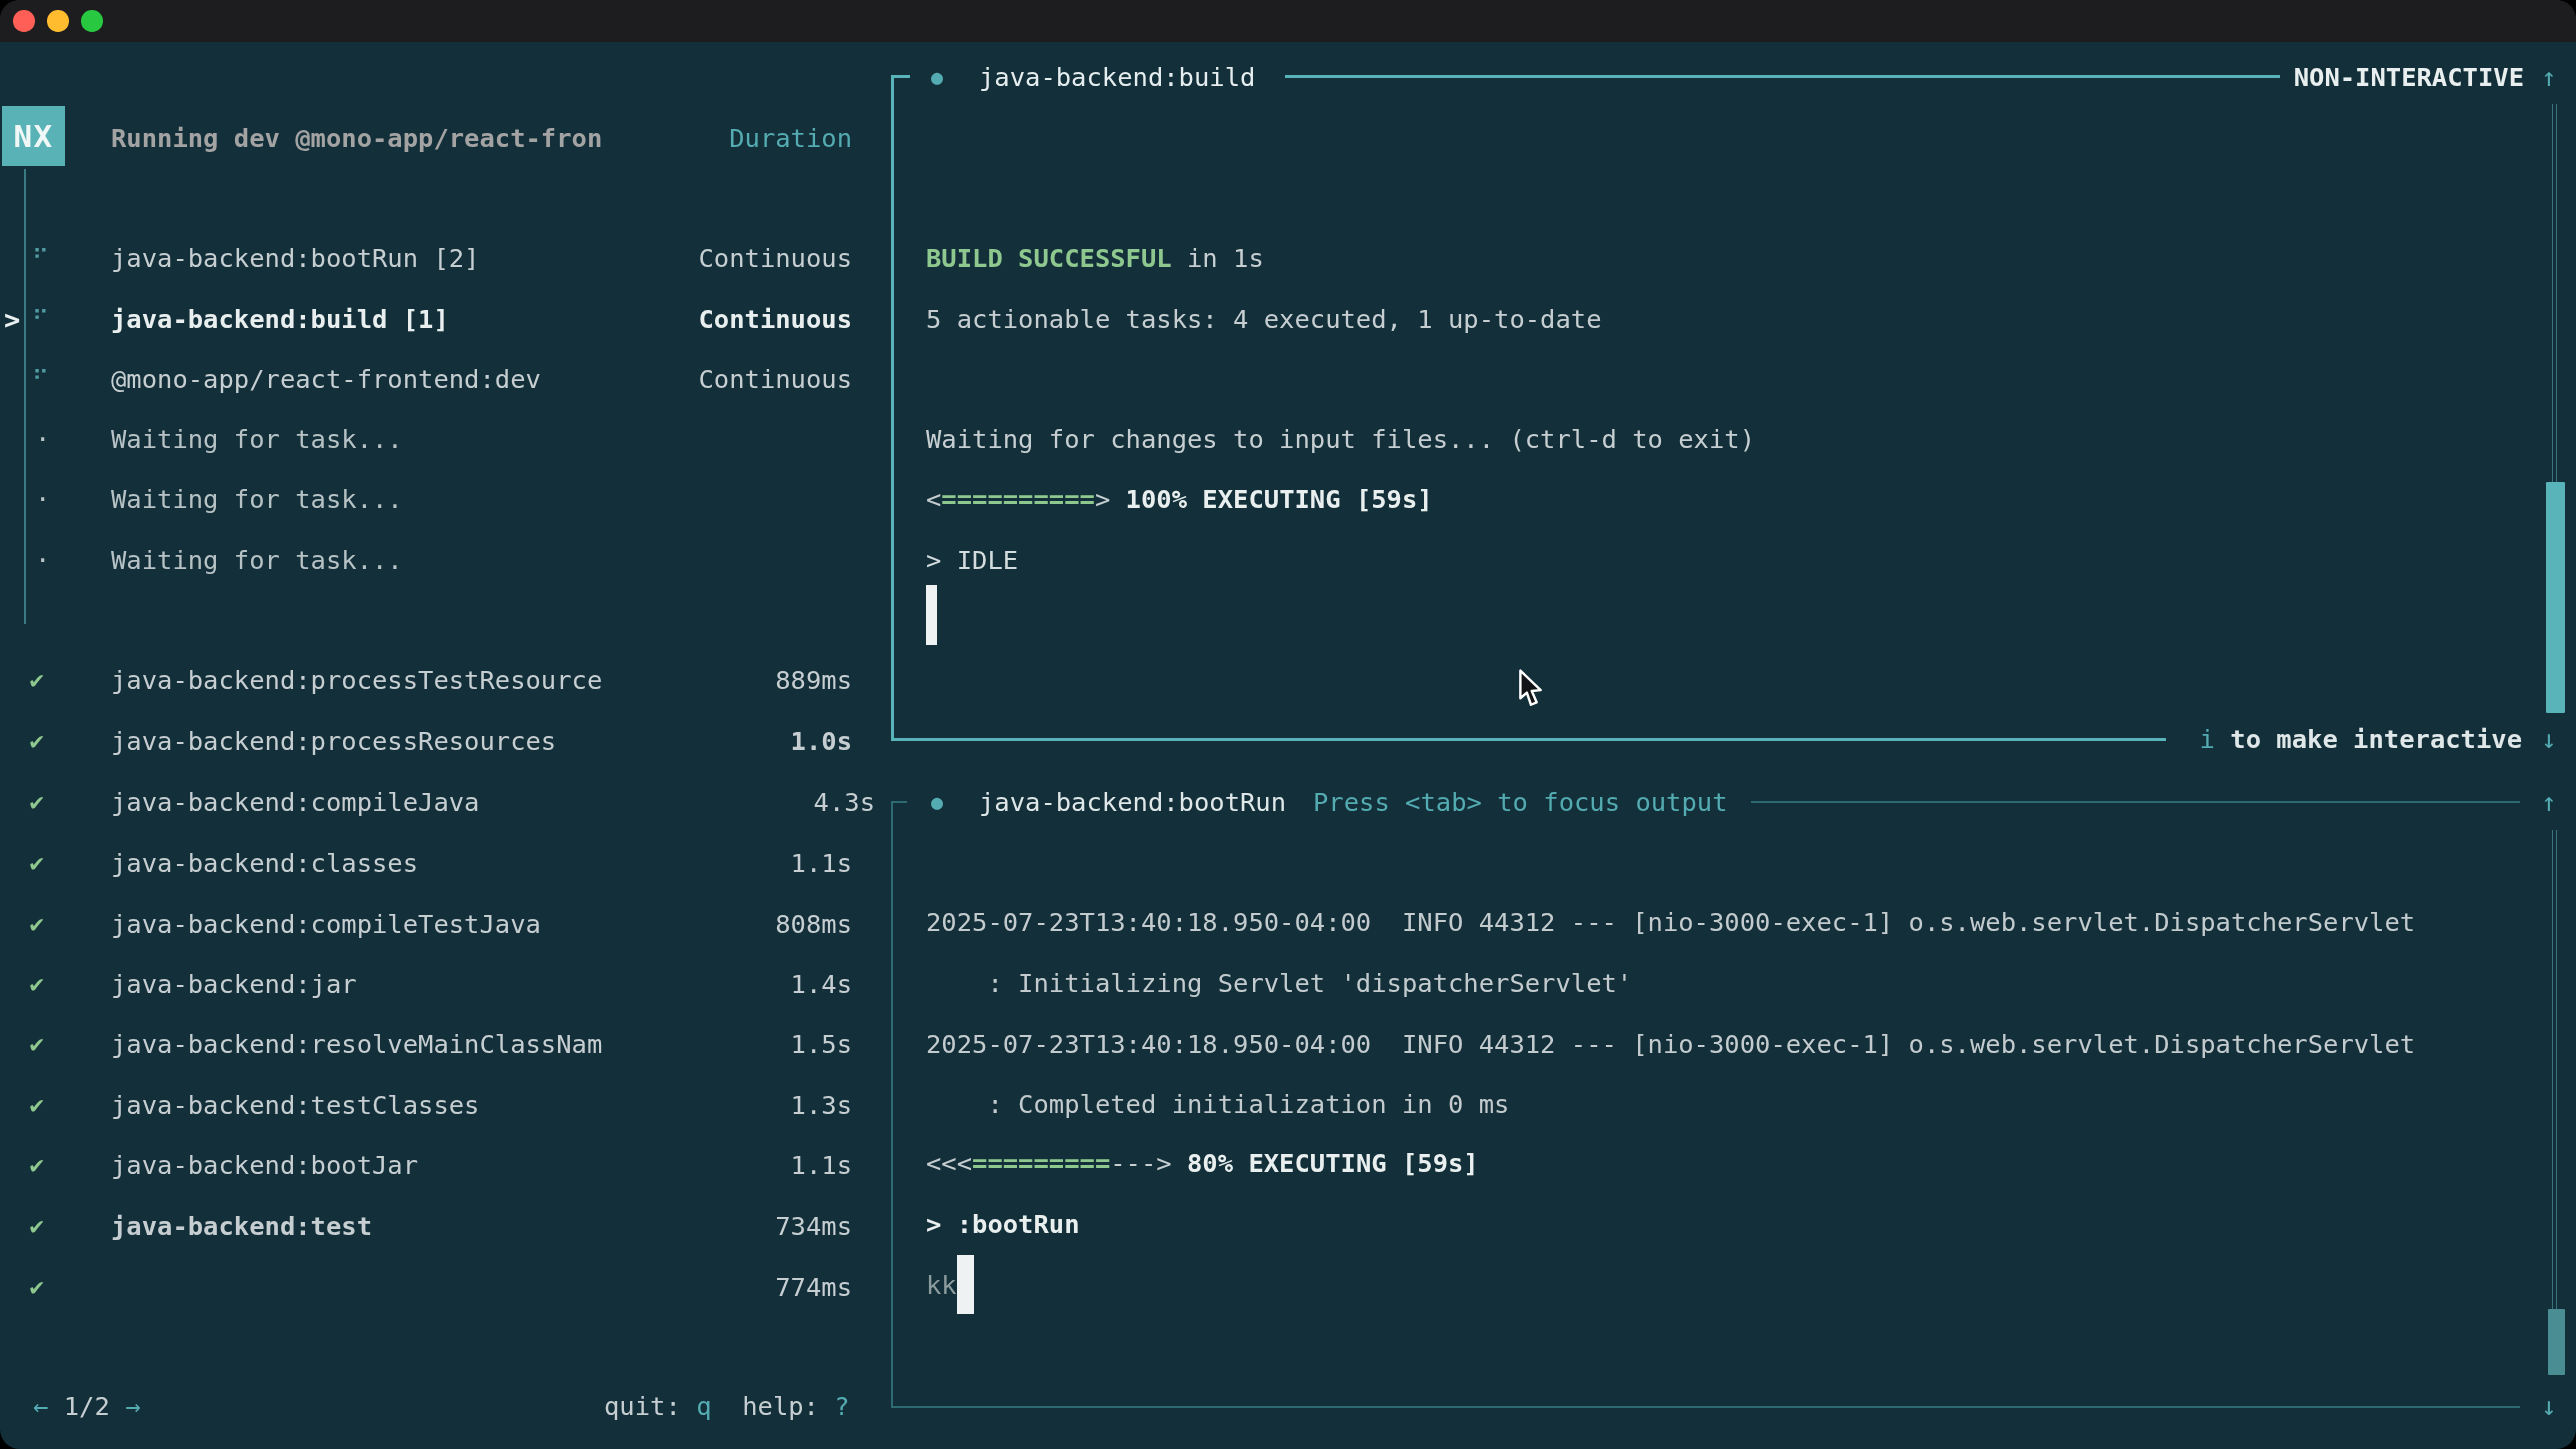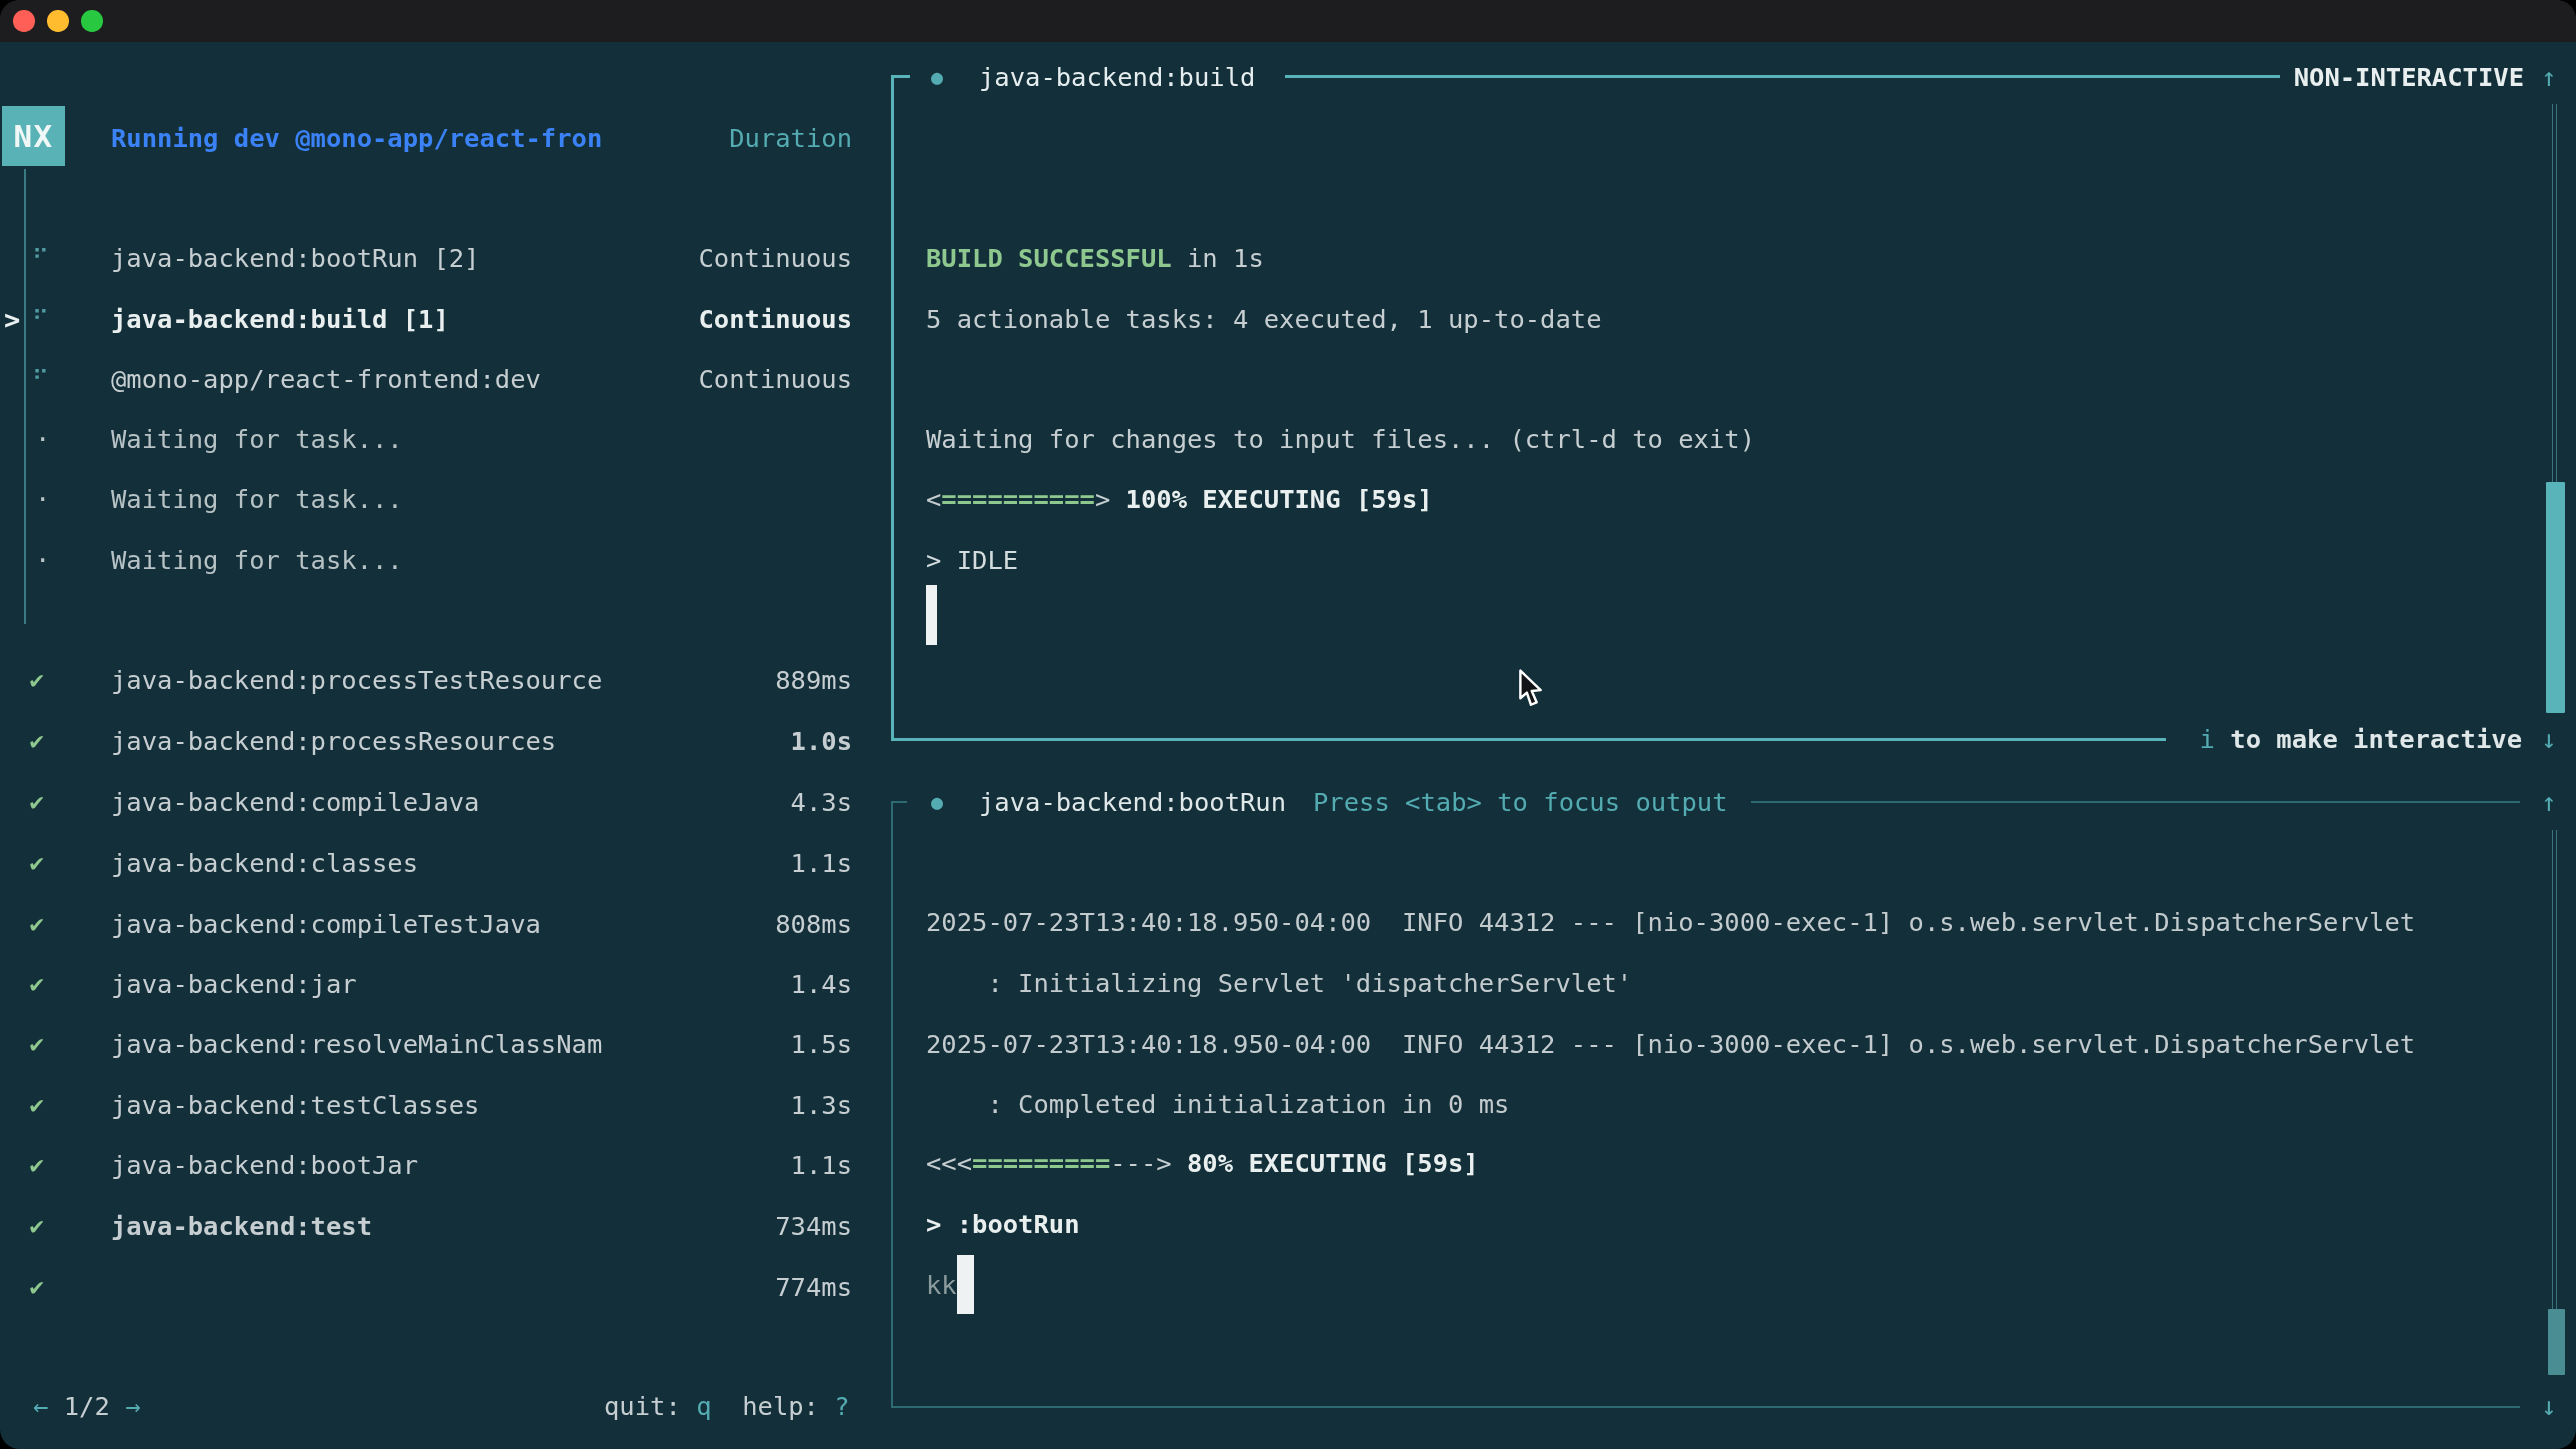--- a/index.html
+++ b/index.html
@@ -32,21 +32,21 @@
 <div class="window">
 
   <div class="titlebar">
     <div class="light" style="left:13.4px;background:#ff5f57;"></div>
     <div class="light" style="left:47px;background:#febc2e;"></div>
     <div class="light" style="left:81px;background:#28c840;"></div>
   </div>
 
   <div class="logo">NX</div>
 
-  <div class="r b" style="top:107px;left:111px;color:#3b82f6;">Running dev @mono-app/react-fron</div>
+  <div class="r b" style="top:107px;left:111px;color:#a3a3a3;">Running dev @mono-app/react-fron</div>
   <div class="r right teal" style="top:107px;left:631px;width:221px;">Duration</div>
 
   <div class="line" style="left:24px;top:169px;width:2px;height:455px;background:#3a7a82;"></div>
 
   <div class="r tealdim" style="top:227px;left:32px;font-size:23px;">⠋</div>
   <div class="r" style="top:227px;left:111px;">java-backend:bootRun [2]</div>
   <div class="r right" style="top:227px;left:631px;width:221px;">Continuous</div>
 
   <div class="r b white" style="top:288px;left:4px;font-size:27px;">&gt;</div>
   <div class="r tealdim" style="top:288px;left:32px;font-size:23px;">⠋</div>
@@ -67,21 +67,21 @@
   <div class="r green" style="top:649px;left:29.5px;font-size:24px;">✔</div>
   <div class="r" style="top:649px;left:111px;">java-backend:processTestResource</div>
   <div class="r right" style="top:649px;left:631px;width:221px;">889ms</div>
 
   <div class="r green" style="top:710px;left:29.5px;font-size:24px;">✔</div>
   <div class="r" style="top:710px;left:111px;">java-backend:processResources</div>
   <div class="r right" style="top:710px;left:631px;width:221px;font-weight:bold;">1.0s</div>
 
   <div class="r green" style="top:771px;left:29.5px;font-size:24px;">✔</div>
   <div class="r" style="top:771px;left:111px;">java-backend:compileJava</div>
-  <div class="r right" style="top:771px;left:631px;width:221px;">4.3s</div>
+  <div class="r right" style="top:771px;left:654px;width:221px;">4.3s</div>
 
   <div class="r green" style="top:832px;left:29.5px;font-size:24px;">✔</div>
   <div class="r" style="top:832px;left:111px;">java-backend:classes</div>
   <div class="r right" style="top:832px;left:631px;width:221px;">1.1s</div>
 
   <div class="r green" style="top:893px;left:29.5px;font-size:24px;">✔</div>
   <div class="r" style="top:893px;left:111px;">java-backend:compileTestJava</div>
   <div class="r right" style="top:893px;left:631px;width:221px;">808ms</div>
 
   <div class="r green" style="top:953px;left:29.5px;font-size:24px;">✔</div>

